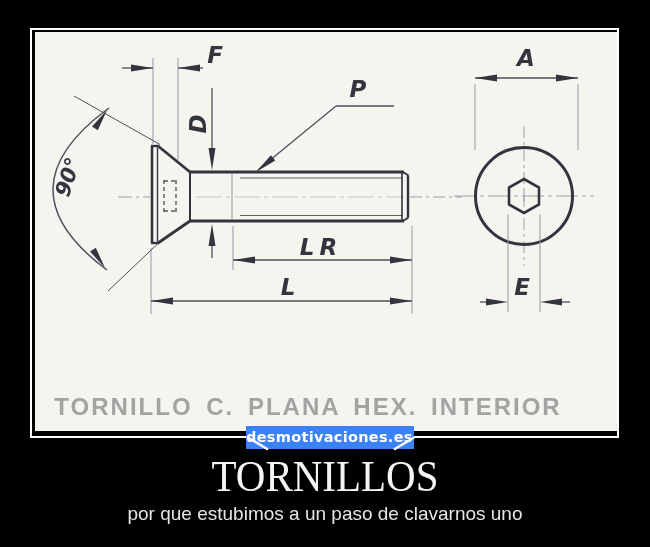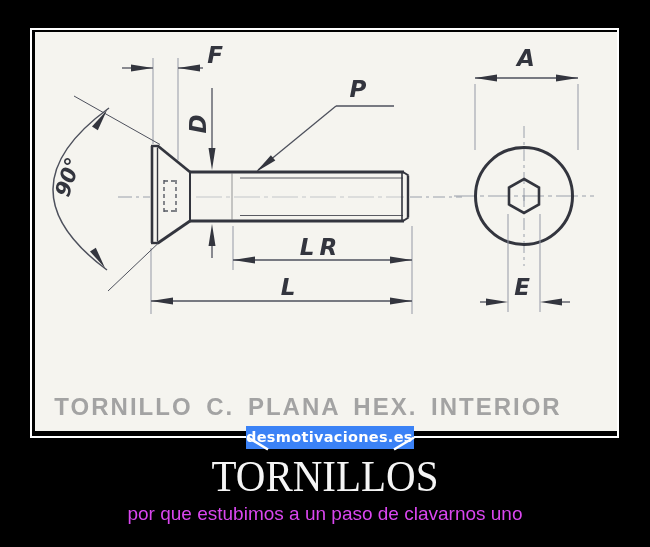--- a/index.html
+++ b/index.html
@@ -22,21 +22,21 @@
   .lr-label{letter-spacing:5px;width:52px;font-style:italic;}
   .caption{position:absolute;z-index:5;left:38px;top:393px;width:540px;
            text-align:center;color:#a3a3a3;
            font:bold 24px "Liberation Sans",sans-serif;
            letter-spacing:2px;word-spacing:5px;white-space:nowrap;}
   .title{position:absolute;z-index:5;left:0;top:452px;width:650px;
          text-align:center;color:#f5f5f5;
          font:400 41px "Liberation Serif",serif;letter-spacing:0px;
          transform:scaleY(1.06);}
   .subtitle{position:absolute;z-index:5;left:0;top:503px;width:650px;
-            text-align:center;color:#d946ef;
+            text-align:center;color:#e5e5e5;
             font:400 19px "Liberation Sans",sans-serif;}
 </style>
 </head>
 <body>
 
 <div class="frame"></div>
 <div class="panel"></div>
 
 <div class="badge">
   <span>desmotivaciones.es</span>

